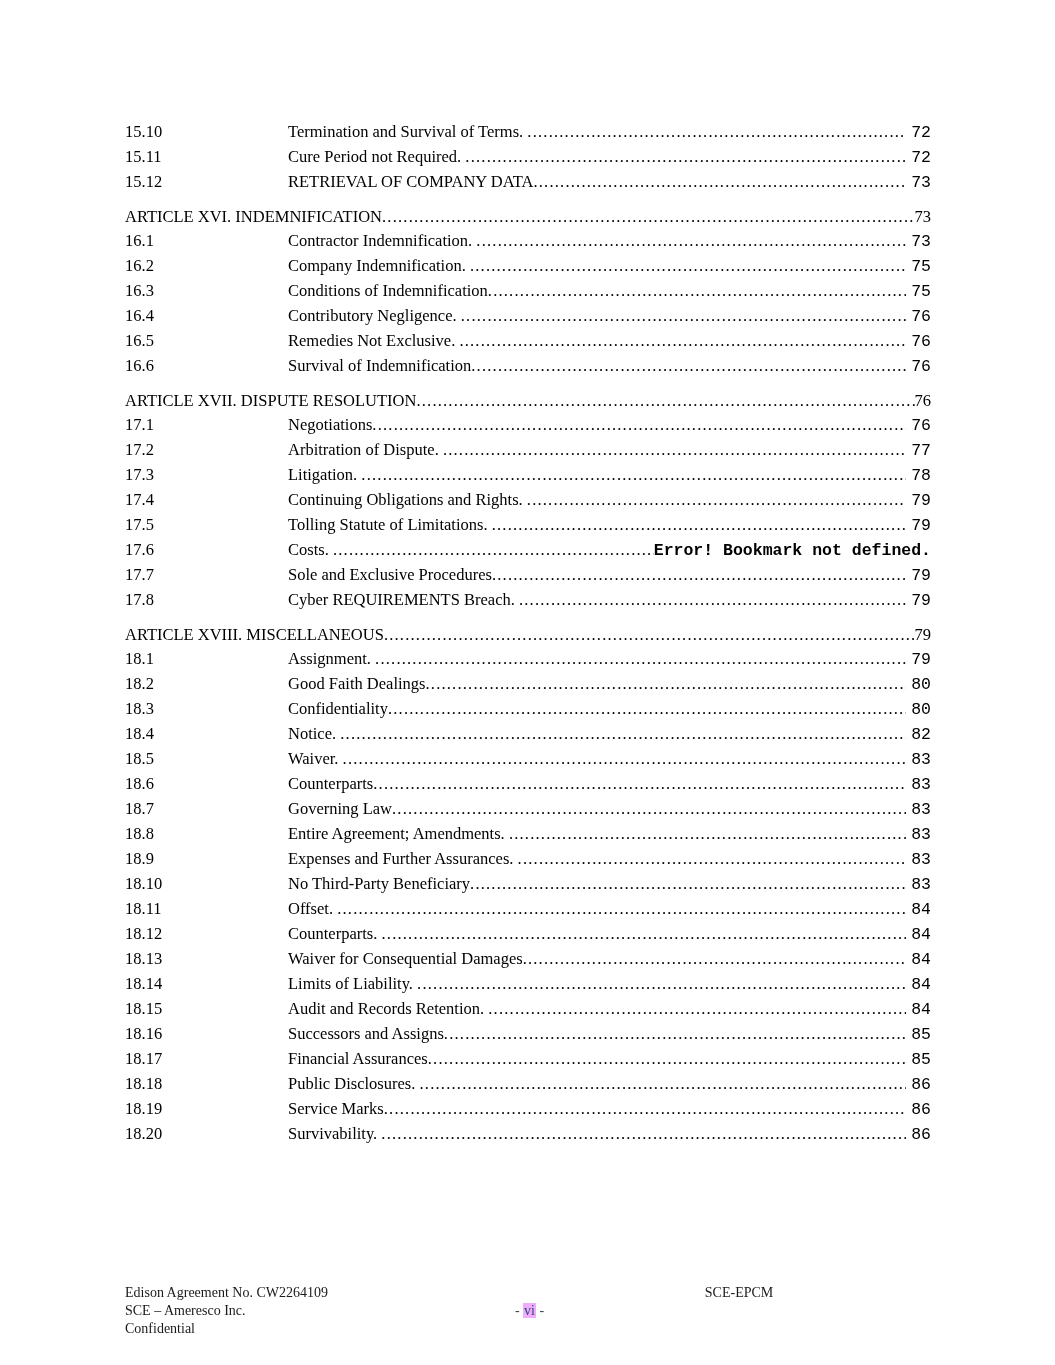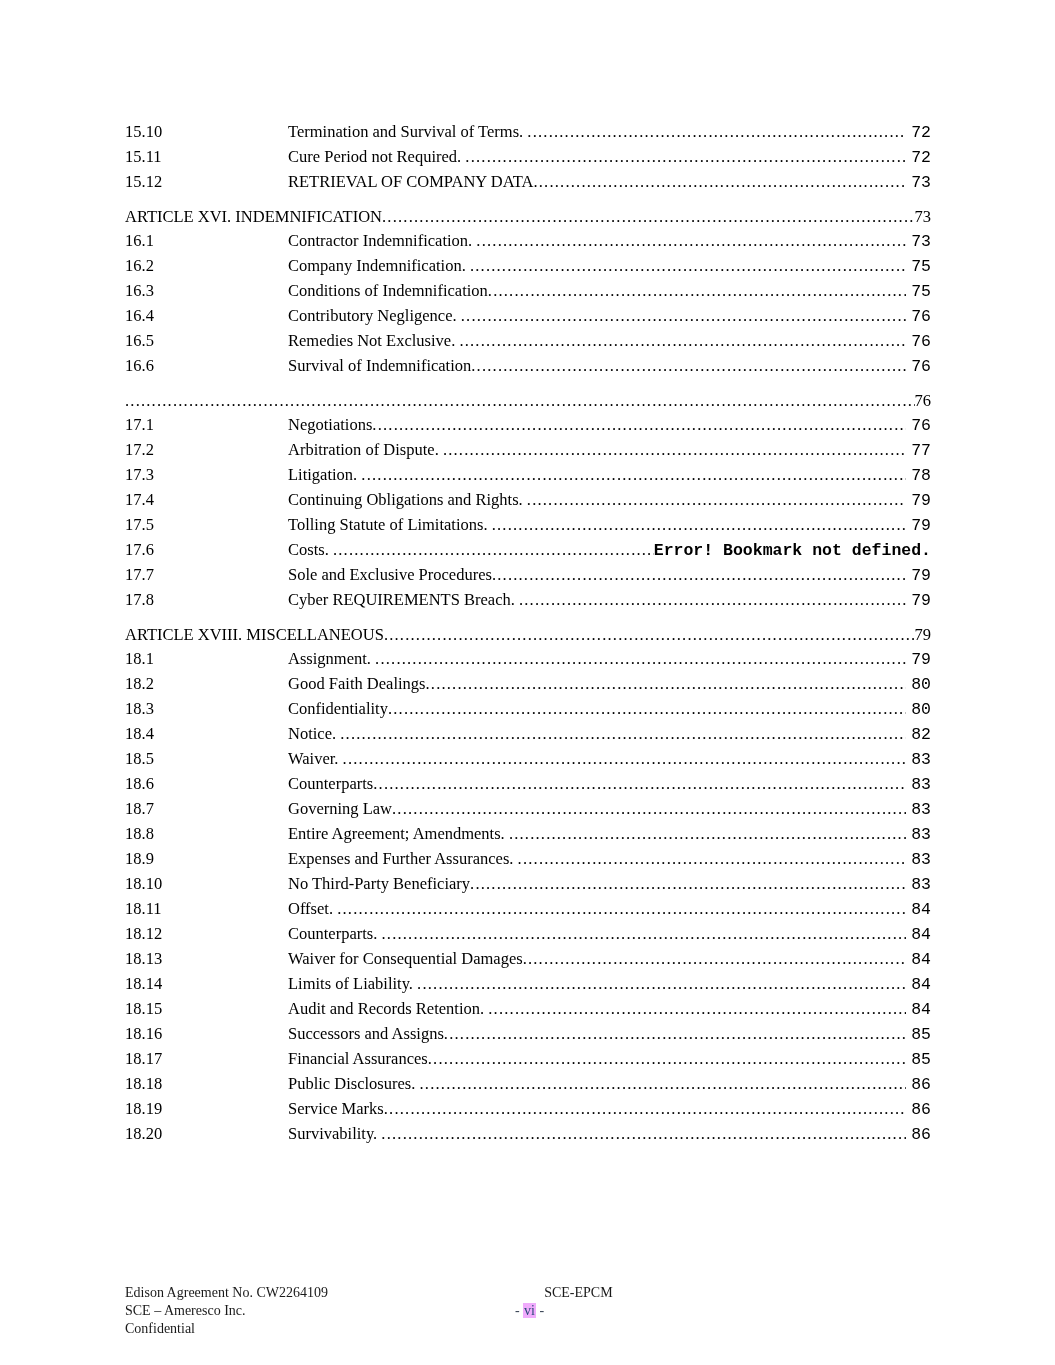--- a/index.html
+++ b/index.html
@@ -42,21 +42,21 @@
     top: 1284px;
     left: 125px;
     width: 809px;
     display: flex;
     font-size: 14px;
     line-height: 18px;
     color: #1a1a1a;
   }
   .f-left { flex: 1 1 0; }
   .f-center { flex: 0 0 auto; padding-top: 18px; color: #3a4656; }
-  .f-right { flex: 1 1 0; text-align: left; }
+  .f-right { flex: 1 1 0; text-align: center; }
   .pgnum {
     color: #2b4a7a;
     background: #f0abfc;
     padding: 0 1px;
   }
 </style>
 </head>
 <body>
 
 <div class="page">
@@ -125,20 +125,21 @@
   </div>
 
   <div class="row item">
     <span class="num">16.6</span>
     <span class="title">Survival of Indemnification</span>
     <span class="dots">............................................................................................................................................................................................................................................................................................................</span>
     <span class="page-num">76</span>
   </div>
 
   <div class="row heading">
+    <span class="h-label">ARTICLE XVII. DISPUTE RESOLUTION</span>
     <span class="dots">............................................................................................................................................................................................................................................................................................................</span>
     <span class="page-num">76</span>
   </div>
 
   <div class="row item">
     <span class="num">17.1</span>
     <span class="title">Negotiations</span>
     <span class="dots">............................................................................................................................................................................................................................................................................................................</span>
     <span class="page-num">76</span>
   </div>

